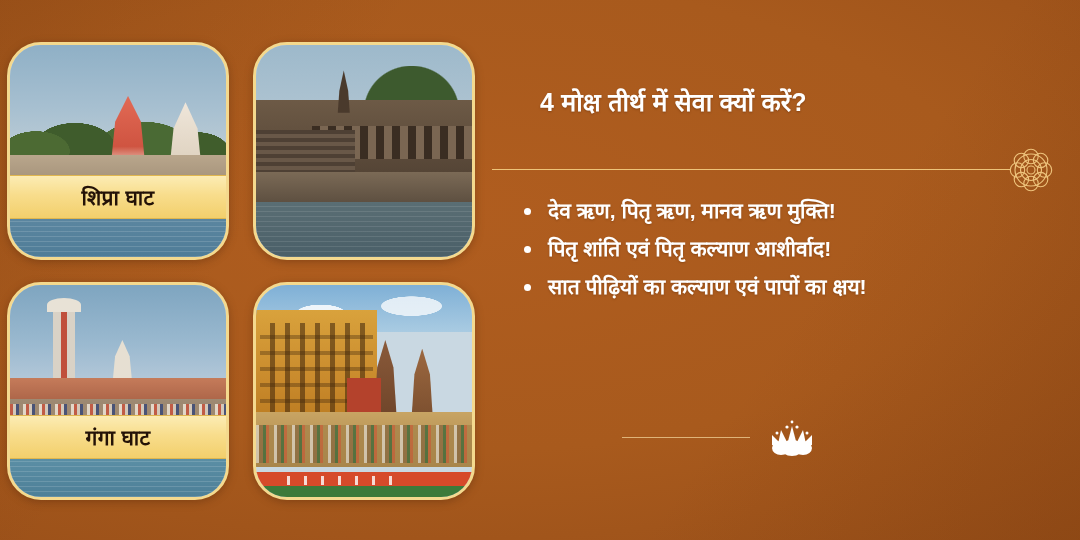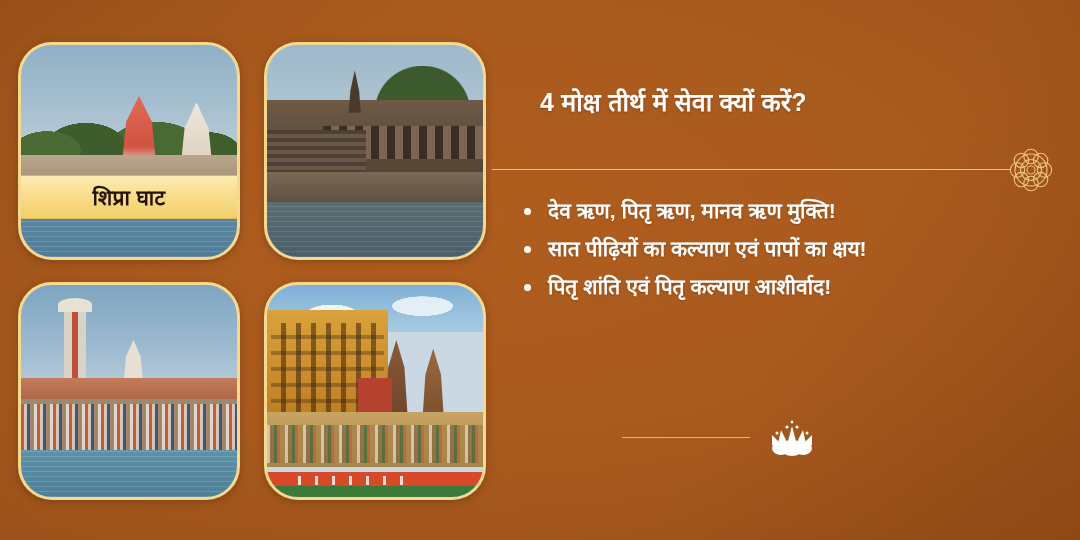--- a/index.html
+++ b/index.html
@@ -19,21 +19,21 @@
   }
   #stage::after{
     content:"";
     position:absolute; inset:0;
     background:linear-gradient(125deg, rgba(125,62,16,.30) 0%, rgba(125,62,16,0) 28%, rgba(125,62,16,0) 70%, rgba(120,58,14,.34) 100%);
     pointer-events:none;
   }
 
   
   .grid{
-    position:absolute; left:18px; top:42px;
+    position:absolute; left:7px; top:42px;
     width:470px; height:460px;
     display:grid;
     grid-template-columns:222px 222px;
     grid-template-rows:218px 218px;
     gap:22px 24px;
     z-index:2;
   }
 
   .card{
     position:relative;
@@ -253,20 +253,23 @@
     <div class="card">
       <div class="photo p3">
         <div class="sky"></div>
         <div class="tower"></div>
         <div class="sky2"></div>
         <div class="band wall"></div>
         <div class="band ghat"></div>
         <div class="band crowd"></div>
         <div class="water"></div>
       </div>
+      <div class="caption">
+        <span>गंगा घाट</span>
+      </div>
       <i class="corner tl"></i>
       <i class="corner tr"></i>
       <i class="corner bl"></i>
       <i class="corner br"></i>
     </div>
 
     <div class="card">
       <div class="photo p4">
         <div class="sky"></div>
         <div class="bldg"></div>
@@ -304,22 +307,22 @@
           <circle cx="35.6" cy="16.4" r="7.2"></circle>
           <circle cx="16.4" cy="35.6" r="7.2"></circle>
           <circle cx="35.6" cy="35.6" r="7.2"></circle>
           <circle cx="26" cy="26" r="4"></circle>
         </g>
       </svg>
     </div>
 
     <ul class="bullets">
       <li>देव ऋण, पितृ ऋण, मानव ऋण मुक्ति!</li>
+      <li>पितृ शांति एवं पितृ कल्याण आशीर्वाद!</li>
       <li>सात पीढ़ियों का कल्याण एवं पापों का क्षय!</li>
-      <li>पितृ शांति एवं पितृ कल्याण आशीर्वाद!</li>
     </ul>
 
     <div class="lotus-divider">
       <div class="ld-line left"></div>
 
       <svg class="lotus" viewBox="0 0 54 40">
         <g fill="#ffffff">
           <ellipse cx="27" cy="30" rx="11" ry="8"></ellipse>
           <ellipse cx="16" cy="30" rx="9" ry="7"></ellipse>
           <ellipse cx="38" cy="30" rx="9" ry="7"></ellipse>

